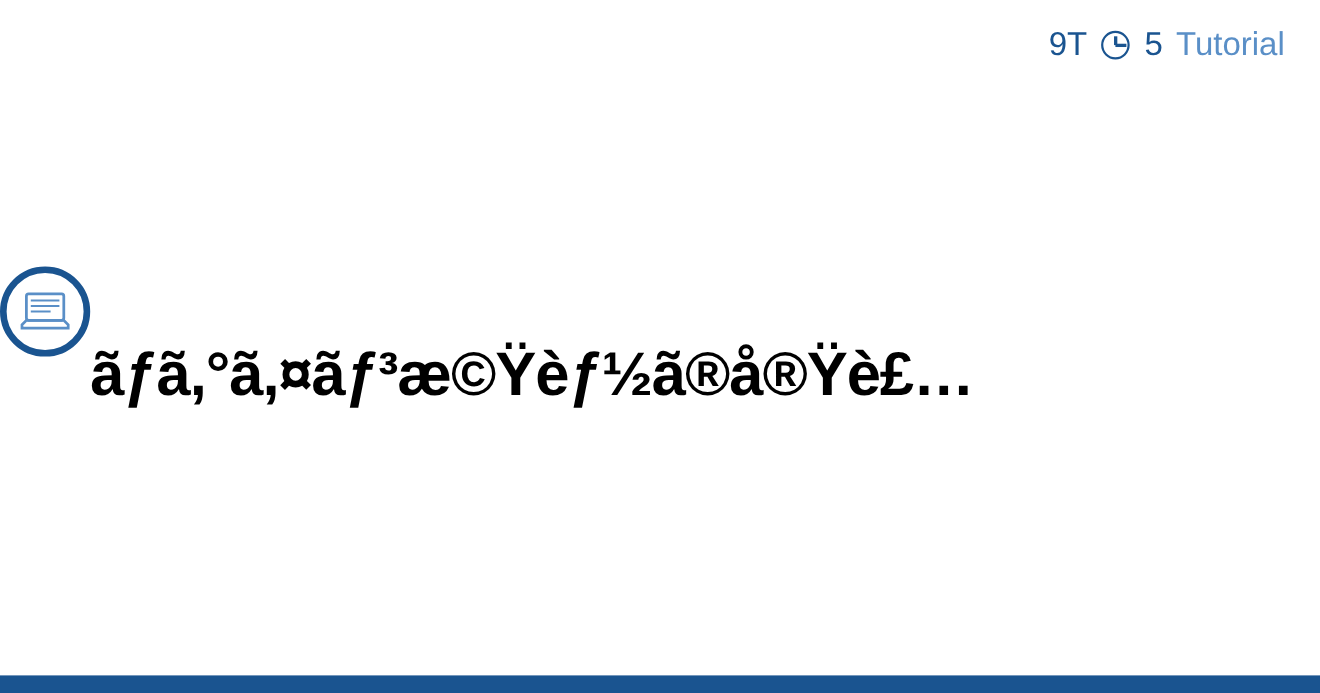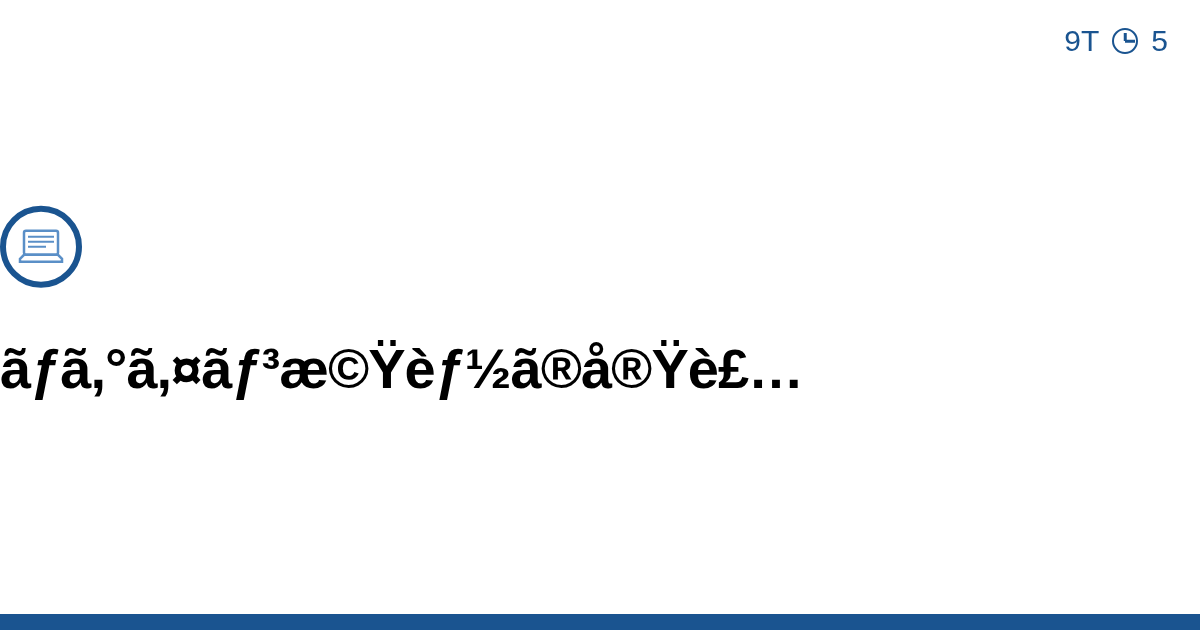--- a/index.html
+++ b/index.html
@@ -68,22 +68,22 @@
     .logo-tutorial {
       color: #5a8fc7;
       font-weight: 400;
     }
     .content {
       position: absolute;
       top: 50%;
       left: 50%;
       transform: translate(-50%, -56%);
       display: flex;
-      flex-direction: column;
-      align-items: flex-start;
+      flex-direction: row;
+      align-items: flex-end;
       width: 100%;
     }
     .icon-badge {
       width: 82px;
       height: 82px;
       border: 6px solid #1a5490;
       border-radius: 50%;
       display: flex;
       align-items: center;
       justify-content: center;
@@ -111,20 +111,21 @@
       background: #1a5490;
     }
   </style>
 </head>
 <body>
 
 <div class="logo">
   <span class="logo-9t">9T</span>
   <span class="logo-clock"></span>
   <span class="logo-5">5</span>
+  <span class="logo-tutorial">Tutorial</span>
 </div>
 
 <div class="content">
   <div class="icon-badge">
     <svg class="laptop-icon" viewBox="0 0 46 36" fill="none">
       <rect x="6" y="2" width="34" height="24" rx="2" stroke="#5a8fc7" stroke-width="2.5" fill="none"></rect>
       <line x1="10" y1="8" x2="36" y2="8" stroke="#5a8fc7" stroke-width="2"></line>
       <line x1="10" y1="13" x2="36" y2="13" stroke="#5a8fc7" stroke-width="2"></line>
       <line x1="10" y1="18" x2="28" y2="18" stroke="#5a8fc7" stroke-width="2"></line>
       <path d="M 2 30 L 6 26 L 40 26 L 44 30 L 44 33 L 2 33 Z" stroke="#5a8fc7" stroke-width="2.5" fill="none"></path>

